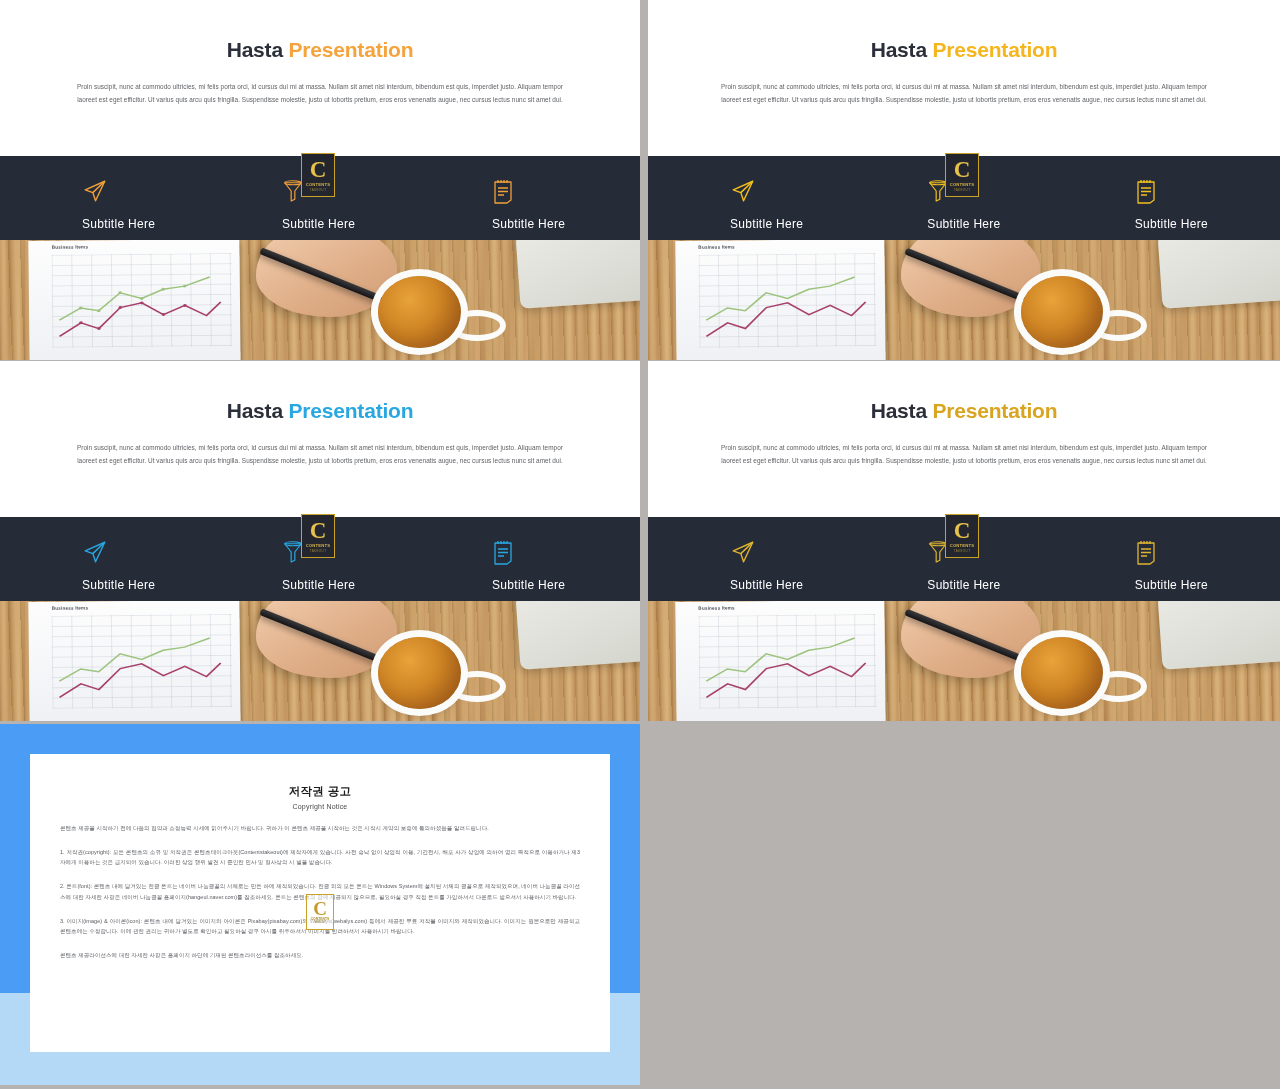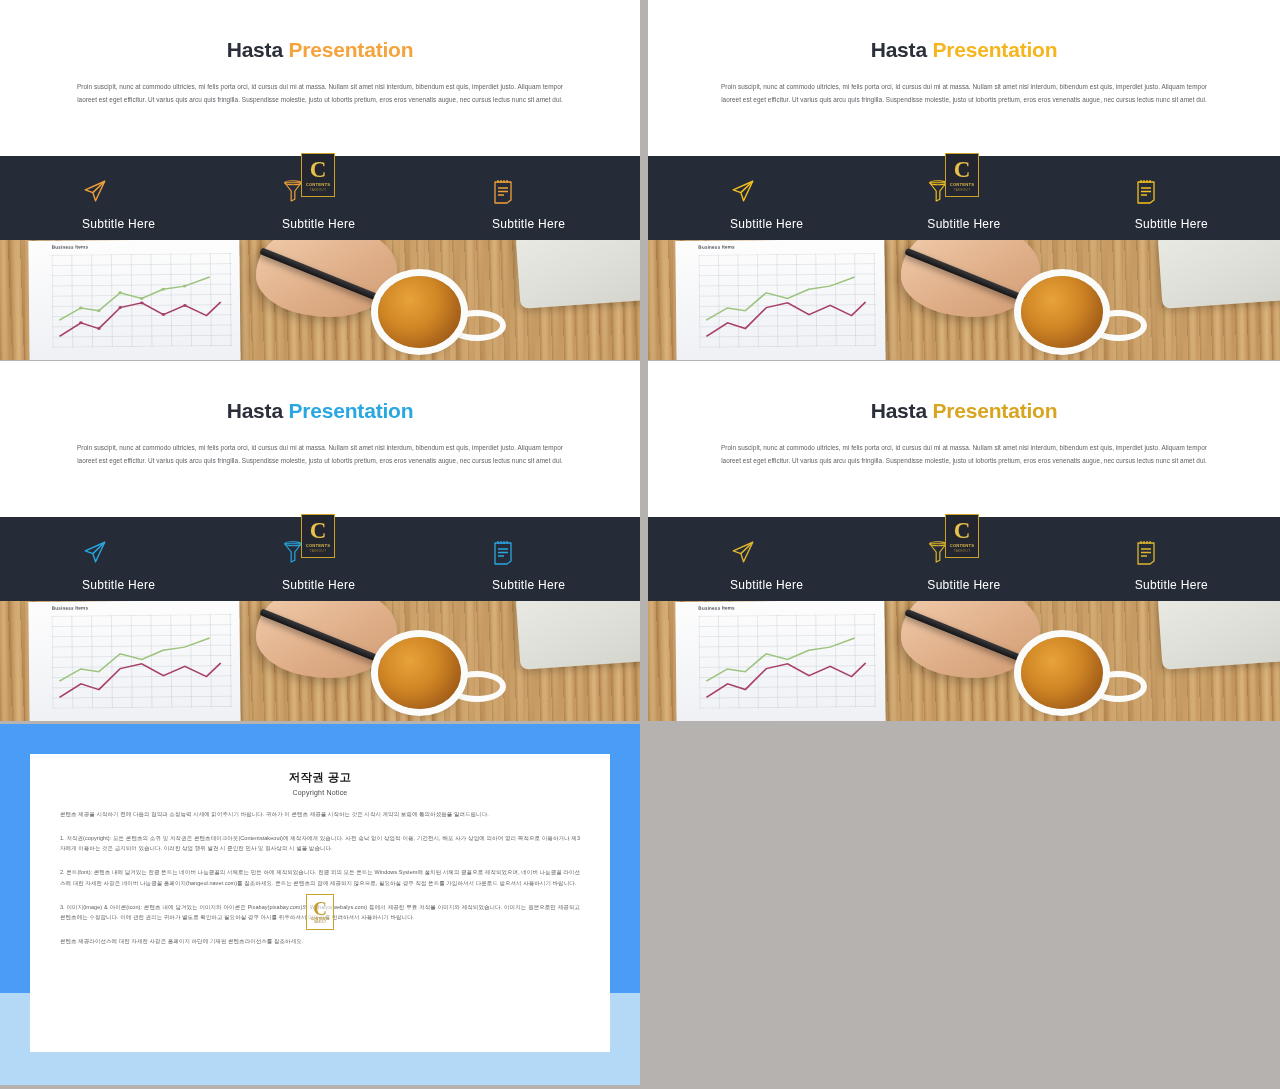--- a/index.html
+++ b/index.html
@@ -160,21 +160,21 @@
   }
 
   
   .cpanel { position: absolute; }
   .cframe-top { position: absolute; inset: 0; background: #4a9cf5; }
   .cframe-bot { position: absolute; left:0; right:0; bottom:0; background: #b3d9f7; }
   .cdoc {
     position: absolute; background: #ffffff;
     overflow: hidden;
   }
-  .cdoc-in { position: relative; width: 100%; height: 100%; padding: 16px 30px 0; }
+  .cdoc-in { position: relative; width: 100%; height: 100%; padding: 30px 30px 0; }
   .ctitle-ko { text-align: center; font-size: 11.5px; font-weight: bold; color: #1d1d1f; letter-spacing: .3px; }
   .ctitle-en { text-align: center; font-size: 7px; color: #4a4a4d; margin-top: 4px; letter-spacing: .2px; }
   .cpara {
     margin-top: 13px;
     font-size: 5.5px;
     line-height: 1.95;
     color: #5a5c61;
     text-align: justify;
     letter-spacing: .05px;
   }

